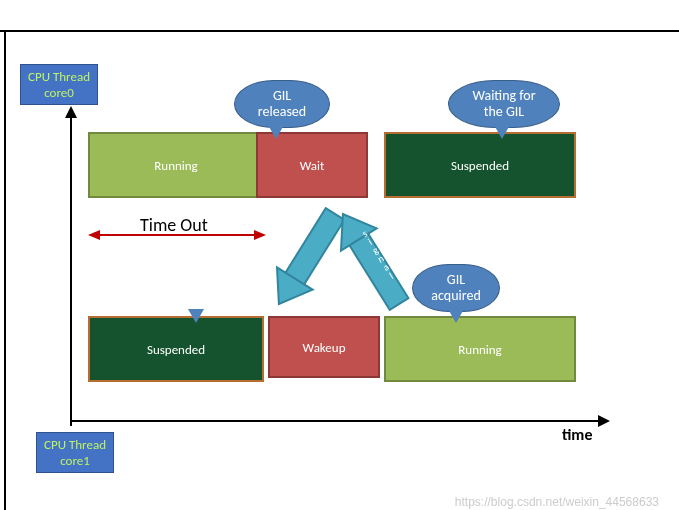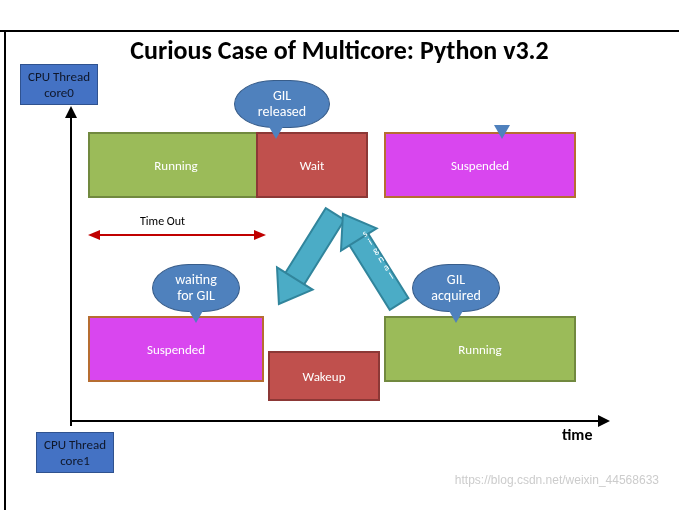--- a/index.html
+++ b/index.html
@@ -1,48 +1,47 @@
 <!DOCTYPE html>
 <html><head>
 <meta charset="utf-8">
 <style>
   html,body{margin:0;padding:0;font-family:Calibri,Arial,sans-serif;background:#fff;}
   .page{width:679px;height:510px;position:relative;box-sizing:border-box;}
   .frame-top{position:absolute;left:0;top:30px;width:679px;height:2px;background:#000;}
   .frame-left{position:absolute;left:4px;top:30px;width:2px;height:480px;background:#000;}
   .title{position:absolute;left:0;top:34px;width:679px;text-align:center;font-size:26px;font-weight:bold;color:#000;}
-  .cpu-badge{position:absolute;background:#4472C4;color:#0f172a;font-size:13px;text-align:center;border:1px solid #2f528f;line-height:1.2;padding:4px 6px;box-sizing:border-box;}
+  .cpu-badge{position:absolute;background:#4472C4;color:#bef264;font-size:13px;text-align:center;border:1px solid #2f528f;line-height:1.2;padding:4px 6px;box-sizing:border-box;}
   .axis-y{position:absolute;background:#000;width:2px;}
   .axis-y-arrow{position:absolute;width:0;height:0;border-left:6px solid transparent;border-right:6px solid transparent;border-bottom:12px solid #000;}
   .axis-x{position:absolute;background:#000;height:2px;}
   .axis-x-arrow{position:absolute;width:0;height:0;border-top:6px solid transparent;border-bottom:6px solid transparent;border-left:12px solid #000;}
   .slab{position:absolute;border:2px solid;color:#fff;font-size:13px;text-align:center;display:flex;align-items:center;justify-content:center;box-sizing:border-box;}
   .green{background:#9BBB59;border-color:#71893F;}
-  .orange{background:#d946ef;border-color:#B66D31;}
+  .orange{background:#14532d;border-color:#B66D31;}
   .red{background:#C0504D;border-color:#8C3836;}
   .bubble{position:absolute;background:#4F81BD;border:1px solid #385D8A;color:#ffffff;font-size:14px;text-align:center;border-radius:50%/60%;display:flex;align-items:center;justify-content:center;line-height:1.15;box-sizing:border-box;padding:2px 4px;}
   .tail{position:absolute;width:0;height:0;}
   .timeout-line{position:absolute;height:2px;background:#C00000;}
   .timeout-arrow-l{position:absolute;width:0;height:0;border-top:5px solid transparent;border-bottom:5px solid transparent;border-right:12px solid #C00000;}
   .timeout-arrow-r{position:absolute;width:0;height:0;border-top:5px solid transparent;border-bottom:5px solid transparent;border-left:12px solid #C00000;}
-  .timeout-label{position:absolute;font-size:12px;color:#000;}
+  .timeout-label{position:absolute;font-size:18px;color:#000;}
   .big-arrow{position:absolute;}
   .vert-text{position:absolute;color:#fff;font-size:10px;line-height:10px;text-align:center;}
   .time-label{position:absolute;font-size:16px;font-weight:bold;color:#000;}
-  .watermark{position:absolute;right:20px;bottom:23px;color:#ccc;font-size:12px;font-family:Arial,sans-serif;}
+  .watermark{position:absolute;right:20px;bottom:1px;color:#ccc;font-size:12px;font-family:Arial,sans-serif;}
 </style>
 </head>
 <body>
 
 <div class="page">
 
   <div class="frame-top"></div>
   <div class="frame-left"></div>
 
-  <div class="title">Curious Case of Multicore: Python v3.2</div>
 
   <div class="cpu-badge" style="left:20px;top:64px;width:78px;">
     <div>CPU Thread</div>
     <div>core0</div>
   </div>
   <div class="cpu-badge" style="left:36px;top:432px;width:78px;">
     <div>CPU Thread</div>
     <div>core1</div>
   </div>
 
@@ -51,36 +50,36 @@
 
   <div class="axis-x" style="left:70px;top:420px;width:530px;"></div>
   <div class="axis-x-arrow" style="left:598px;top:415px;"></div>
   <div class="time-label" style="left:562px;top:425px;">time</div>
 
   <div class="slab green" style="left:88px;top:132px;width:176px;height:66px;">Running</div>
   <div class="slab red" style="left:256px;top:132px;width:112px;height:66px;">Wait</div>
   <div class="slab orange" style="left:384px;top:132px;width:192px;height:66px;">Suspended</div>
 
   <div class="slab orange" style="left:88px;top:316px;width:176px;height:66px;">Suspended</div>
-  <div class="slab red" style="left:268px;top:316px;width:112px;height:50px;margin-top:35px;">Wakeup</div>
+  <div class="slab red" style="left:268px;top:316px;width:112px;height:62px;">Wakeup</div>
   <div class="slab green" style="left:384px;top:316px;width:192px;height:66px;">Running</div>
 
   <div class="timeout-arrow-l" style="left:88px;top:230px;"></div>
   <div class="timeout-line" style="left:98px;top:234px;width:158px;"></div>
   <div class="timeout-arrow-r" style="left:254px;top:230px;"></div>
   <div class="timeout-label" style="left:140px;top:214px;">Time Out</div>
 
   <div class="bubble" style="left:234px;top:80px;width:96px;height:48px;white-space:pre-line;">GIL
 released</div>
   <div class="tail" style="left:268px;top:125px;border-left:8px solid transparent;border-right:8px solid transparent;border-top:14px solid #4F81BD;"></div>
 
+  <div class="bubble" style="left:448px;top:80px;width:112px;height:48px;white-space:pre-line;">Waiting for
+the GIL</div>
   <div class="tail" style="left:494px;top:125px;border-left:8px solid transparent;border-right:8px solid transparent;border-top:14px solid #4F81BD;"></div>
 
-  <div class="bubble" style="left:152px;top:264px;width:88px;height:48px;white-space:pre-line;">waiting
-for GIL</div>
   <div class="tail" style="left:188px;top:309px;border-left:8px solid transparent;border-right:8px solid transparent;border-top:14px solid #4F81BD;"></div>
 
   <div class="bubble" style="left:412px;top:264px;width:88px;height:48px;white-space:pre-line;">GIL
 acquired</div>
   <div class="tail" style="left:448px;top:309px;border-left:8px solid transparent;border-right:8px solid transparent;border-top:14px solid #4F81BD;"></div>
 
   <svg class="big-arrow" style="left:262px;top:200px;" width="90" height="118">
     <g transform="rotate(32 45 59)">
       <rect x="34" y="6" width="22" height="78" fill="#4BACC6" stroke="#31859C" stroke-width="2"></rect>
       <polygon points="24,82 66,82 45,112" fill="#4BACC6" stroke="#31859C" stroke-width="2"></polygon>

